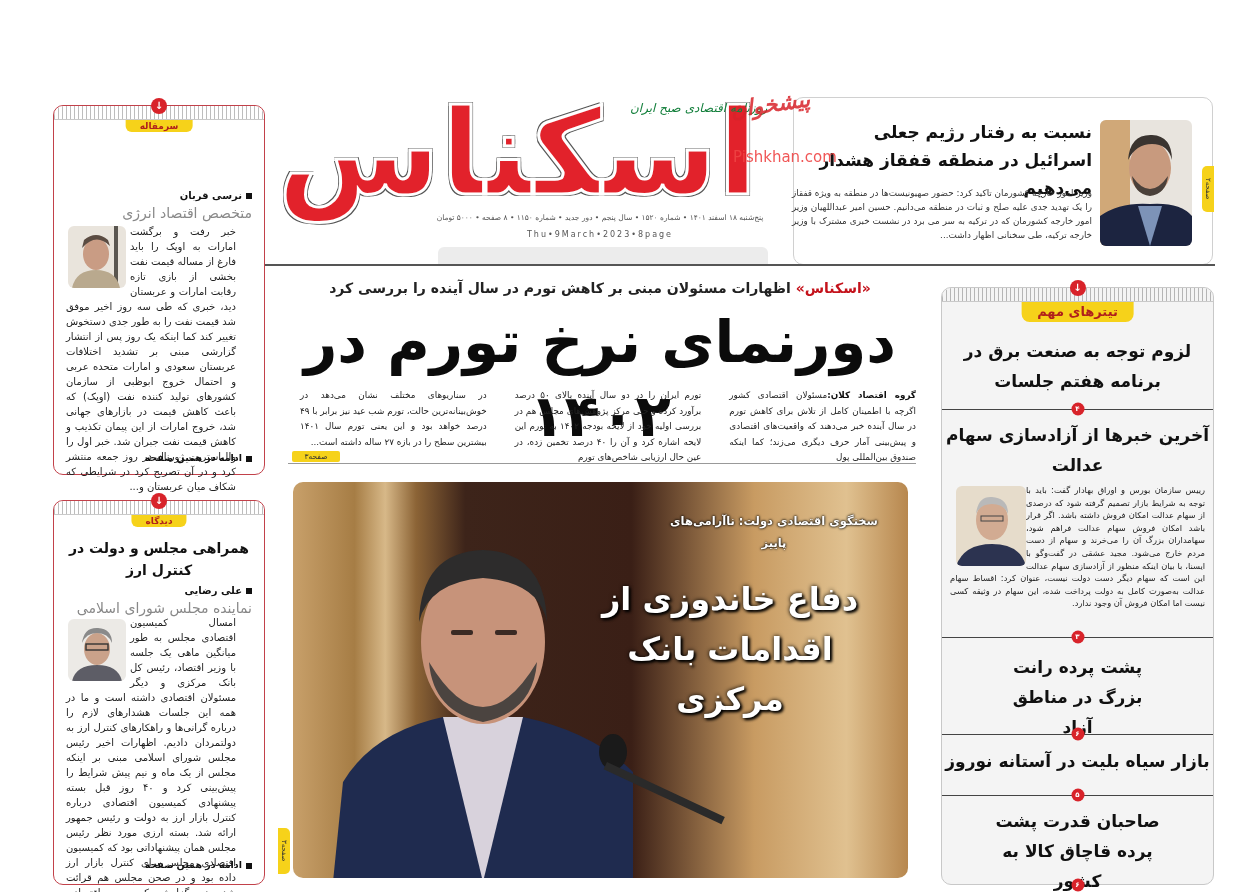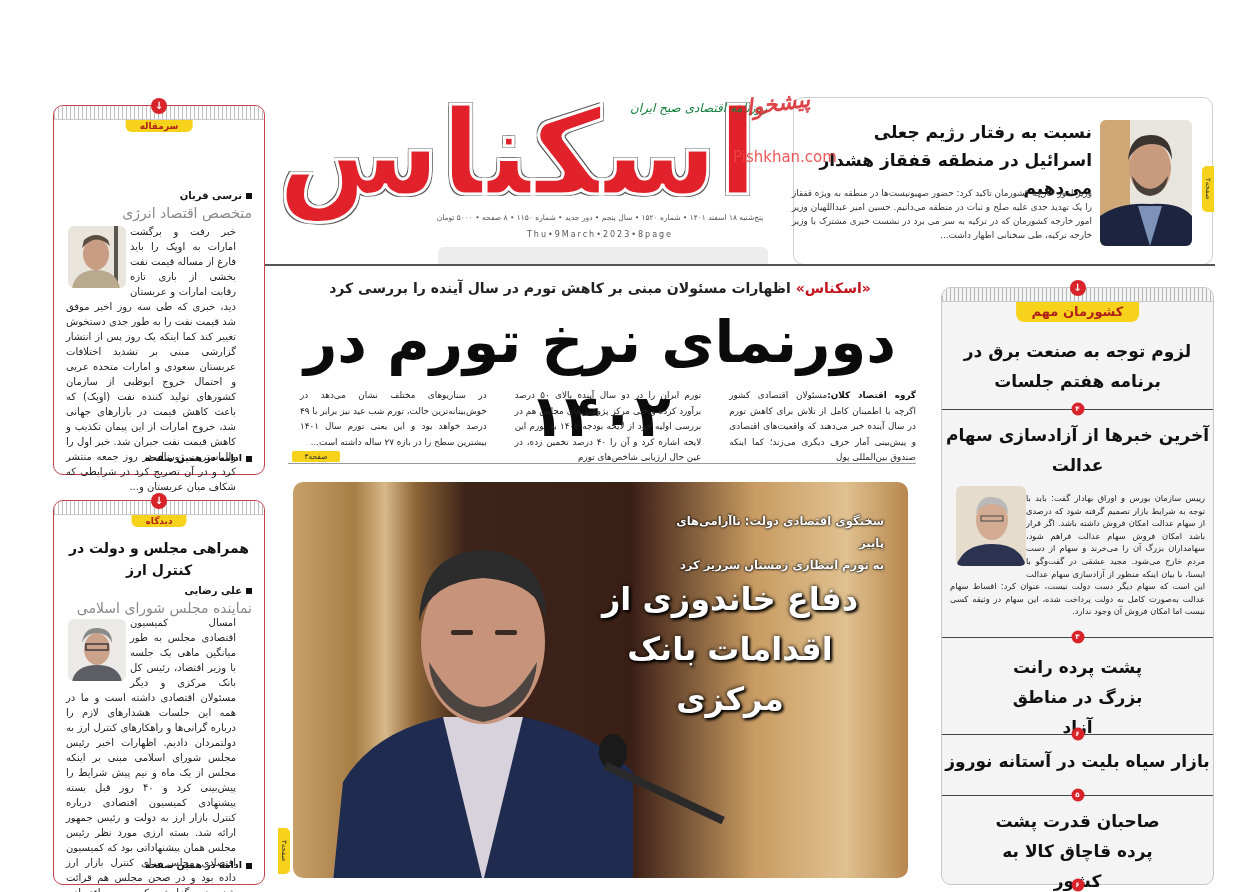--- a/index.html
+++ b/index.html
@@ -124,21 +124,21 @@
 
   
   .photo-frame {
     position: absolute; left: 293px; top: 482px; width: 615px; height: 396px; border-radius: 10px; overflow: hidden;
     background: linear-gradient(90deg, #c8a06a 0%, #a67d45 10%, #d7b888 15%, #8c6436 20%, #3d241a 28%, #3a1f16 55%, #c89b62 75%, #e0c190 90%, #b7874e 100%);
   }
   .photo-frame .person {
     position: absolute; left: 40px; top: 30px; width: 300px; height: 370px;
   }
   .story-kicker {
-    position: absolute; right: 24px; top: 28px; width: 220px; text-align: right;
+    position: absolute; right: 24px; top: 28px; width: 220px; text-align: center;
     color: #fff; font-size: 11.5px; font-weight: bold; line-height: 22px;
     text-shadow: 0 0 3px #000, 0 0 2px #000;
   }
   .story-title {
     position: absolute; right: 28px; top: 92px; width: 300px; text-align: center;
     color: #fff; font-size: 32px; font-weight: bold; line-height: 50px;
     text-shadow: 0 0 4px #000, 2px 2px 3px #000;
   }
   .side-tab-v {
     position: absolute; left: 278px; top: 828px; width: 12px; height: 46px; background: #f6d21a;
@@ -158,21 +158,21 @@
   .teaser-item { position: absolute; left: 0; right: 0; text-align: center; font-weight: bold; color: #111; }
   .teaser-item .t { font-size: 17px; line-height: 30px; }
   .divider { position: absolute; left: 0; right: 0; height: 1px; background: #444; }
   .num-dot {
     position: absolute; left: 50%; transform: translate(-50%, -50%);
     width: 13px; height: 13px; border-radius: 50%; background: #d8232a; color: #fff;
     font-size: 7px; line-height: 13px; text-align: center; font-weight: bold; z-index: 2;
   }
   .justice-body {
     position: absolute; right: 8px; left: 8px; top: 196px;
-    font-size: 8.3px; line-height: 12.6px; text-align: justify; color: #222; font-weight: normal; margin-top: 8px;
+    font-size: 8.3px; line-height: 12.6px; text-align: justify; color: #222; font-weight: normal;
   }
   .justice-photo {
     position: absolute; left: 14px; top: 198px; width: 70px; height: 80px; border-radius: 6px; overflow: hidden; float: left;
   }
 </style>
 </head>
 <body>
 
 <div class="opinion" style="top:105px;height:370px;">
   <div class="hatch"></div>
@@ -265,30 +265,29 @@
     <path d="M96 150 Q150 240 204 150 Q200 200 150 210 Q100 200 96 150 Z" fill="#4b4440"></path>
     <rect x="118" y="118" width="22" height="5" rx="2" fill="#3a2a24"></rect>
     <rect x="162" y="118" width="22" height="5" rx="2" fill="#3a2a24"></rect>
   </svg>
   <svg style="position:absolute;left:300px;top:250px;" width="170" height="130" viewBox="0 0 170 130">
     <ellipse cx="20" cy="20" rx="14" ry="18" fill="#1a1a1a"></ellipse>
     <rect x="14" y="30" width="130" height="8" transform="rotate(25 14 30)" fill="#2a2a2a"></rect>
   </svg>
   <div class="story-kicker">
     <div>سخنگوی اقتصادی دولت: ناآرامی‌های پاییز</div>
-    <div>به تورم انتظاری زمستان سرریز کرد</div>
   </div>
   <div class="story-title">دفاع خاندوزی از اقدامات بانک مرکزی</div>
 </div>
 <div class="side-tab-v">صفحه۳</div>
 
 <div class="right-col">
   <div class="hatch" style="background:repeating-linear-gradient(90deg,#b5b5b5 0 1px,#f4f4f4 1px 4px);"></div>
   <div class="pin">↓</div>
-  <div class="tag-big">کشورمان مهم</div>
+  <div class="tag-big">تیترهای مهم</div>
 
   <div class="teaser-item" style="top:48px;">
       <div class="t">لزوم توجه به صنعت برق در برنامه هفتم جلسات</div>
     </div>
   <div class="divider" style="top:121px;"></div>
   <div class="num-dot" style="top:121px;">۴</div>
 
   <div class="teaser-item" style="top:132px;">
       <div class="t">آخرین خبرها از آزادسازی سهام عدالت</div>
     </div>

